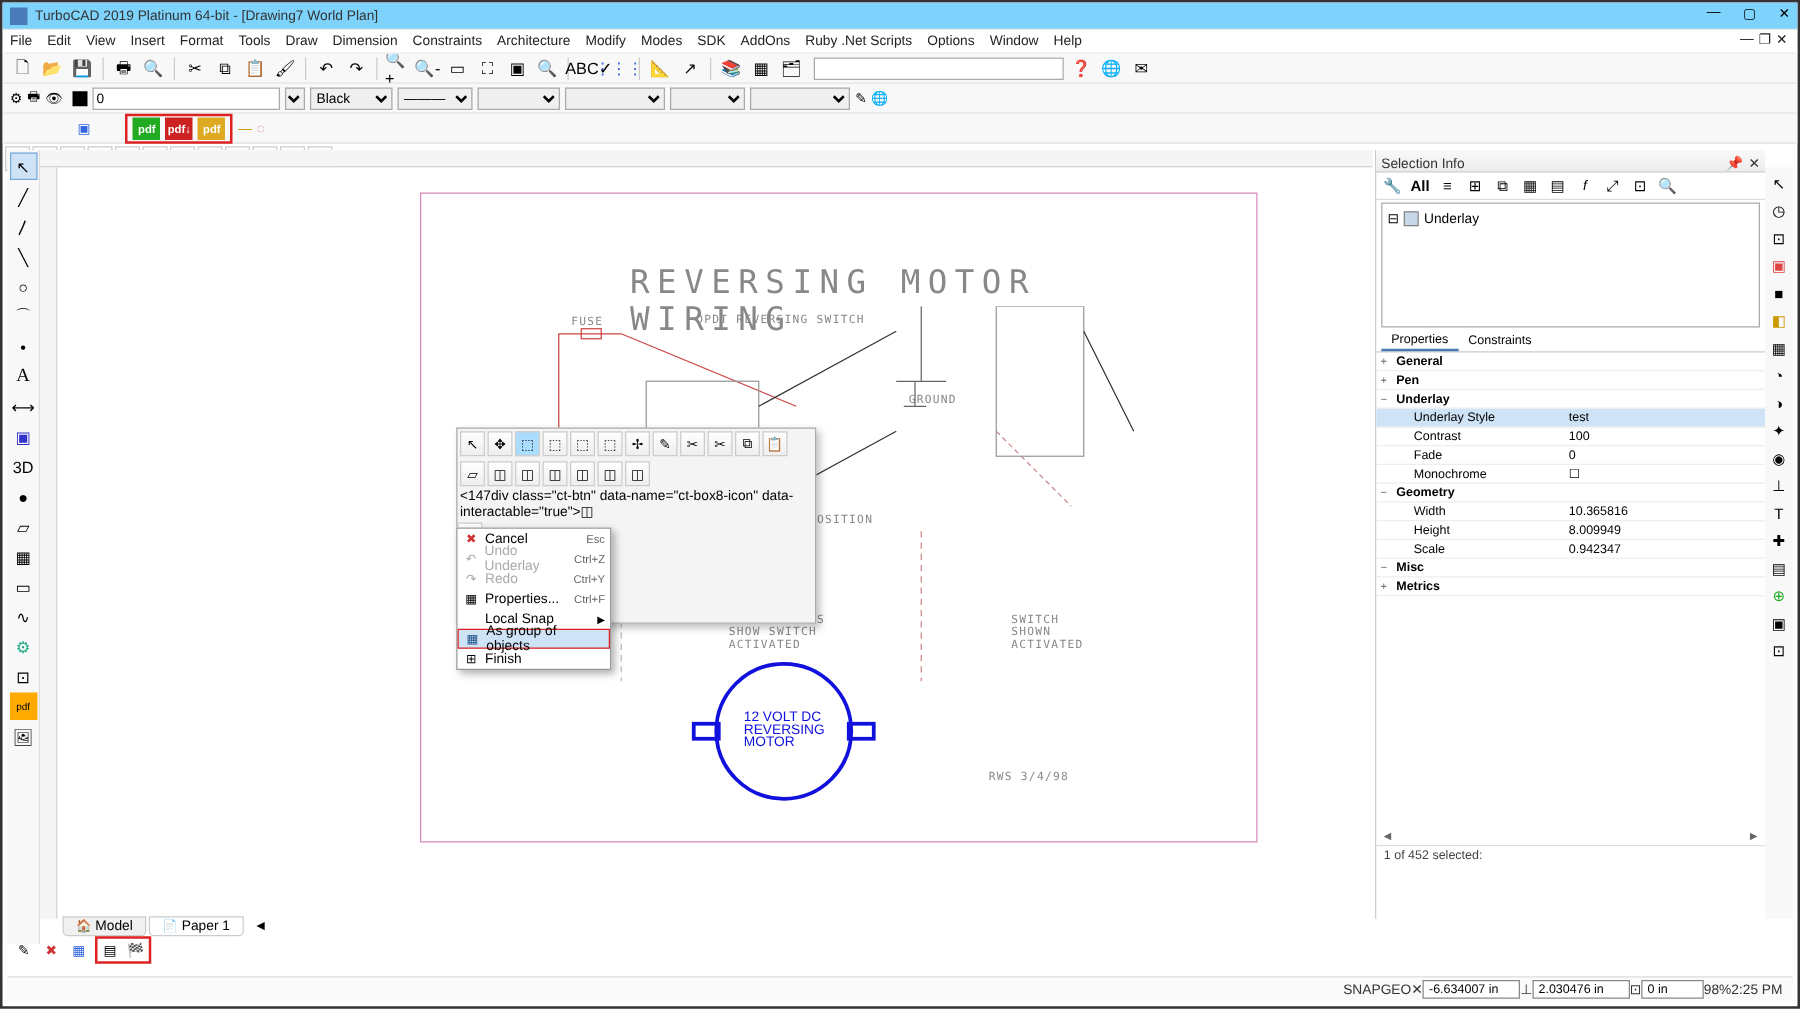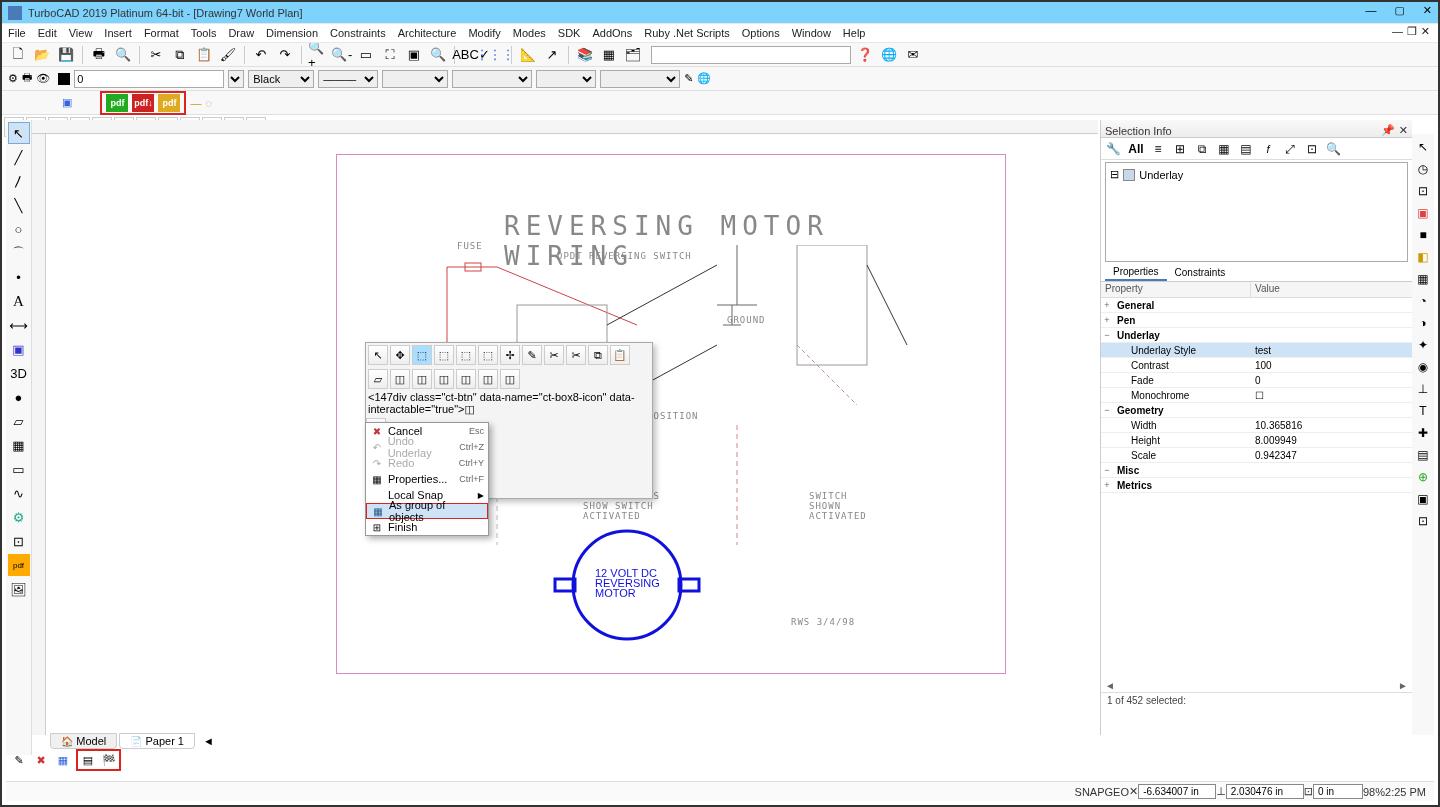--- a/index.html
+++ b/index.html
@@ -221,21 +221,21 @@
     <div class="tool">🖼</div>
   </div>
 </div>
 
 <div class="ruler-top"></div>
 <div class="ruler-left"></div>
 
 <div class="canvas">
   <div class="paper">
     <div class="drawing-title">REVERSING MOTOR WIRING</div>
-    <div class="lbl" style="top:86px;left:120px">FUSE</div>
+    <div class="lbl" style="top:98px;left:120px">FUSE</div>
     <div class="lbl" style="top:96px;left:220px">DPDT REVERSING SWITCH</div>
     <div class="lbl" style="top:160px;left:390px">GROUND</div>
     <div class="lbl" style="top:236px;left:246px">SOLID LINES</div>
     <div class="lbl" style="top:246px;left:246px">SHOW SWITCH</div>
     <div class="lbl" style="top:256px;left:246px">IN NORMAL POSITION</div>
     <div class="lbl" style="top:336px;left:246px">DOTTED LINES</div>
     <div class="lbl" style="top:346px;left:246px">SHOW SWITCH</div>
     <div class="lbl" style="top:356px;left:246px">ACTIVATED</div>
     <div class="lbl" style="top:336px;left:472px">SWITCH</div>
     <div class="lbl" style="top:346px;left:472px">SHOWN</div>
@@ -379,24 +379,20 @@
   <div class="tree-area">
     <div class="tree-item">
       <span>⊟</span>
       <span class="icon"></span>
       <span>Underlay</span>
     </div>
   </div>
   <div class="props-tabs">
     <span class="active">Properties</span>
     <span>Constraints</span>
-  </div>
-  <div class="props-header">
-    <div class="col-prop">Property</div>
-    <div>Value</div>
   </div>
   <div class="props-grid" id="props-grid">
       <div class="prop-row group">
         <div class="exp">+</div>
         <div class="name">General</div>
         <div class="val"></div>
       </div>
       <div class="prop-row group">
         <div class="exp">+</div>
         <div class="name">Pen</div>

